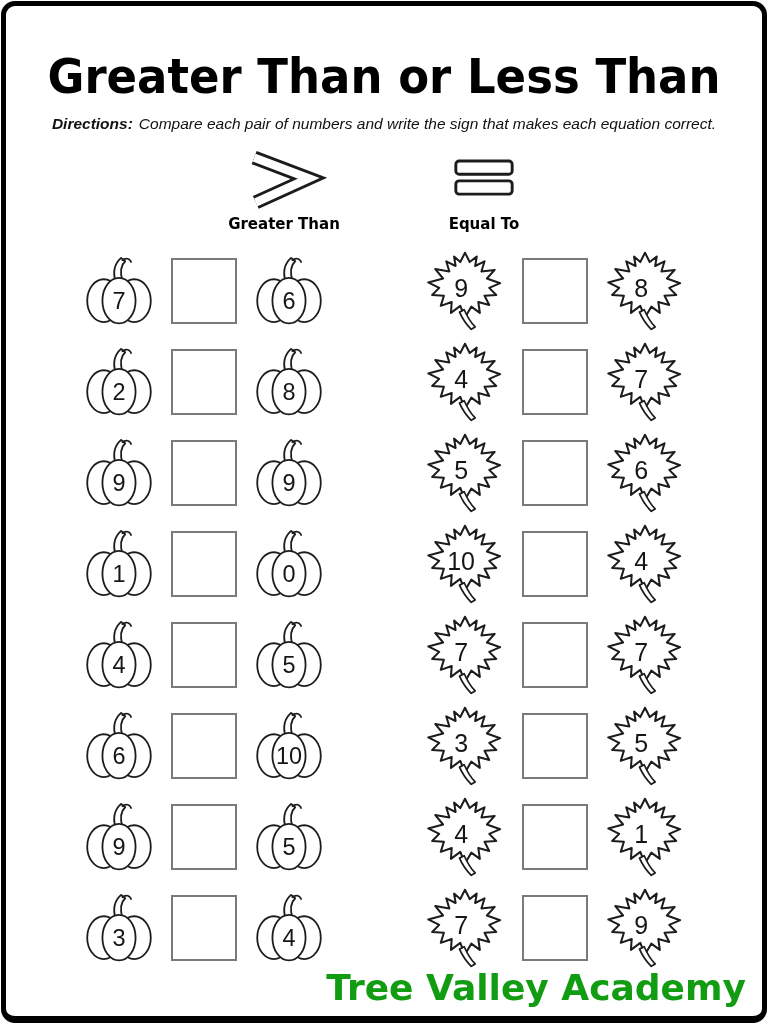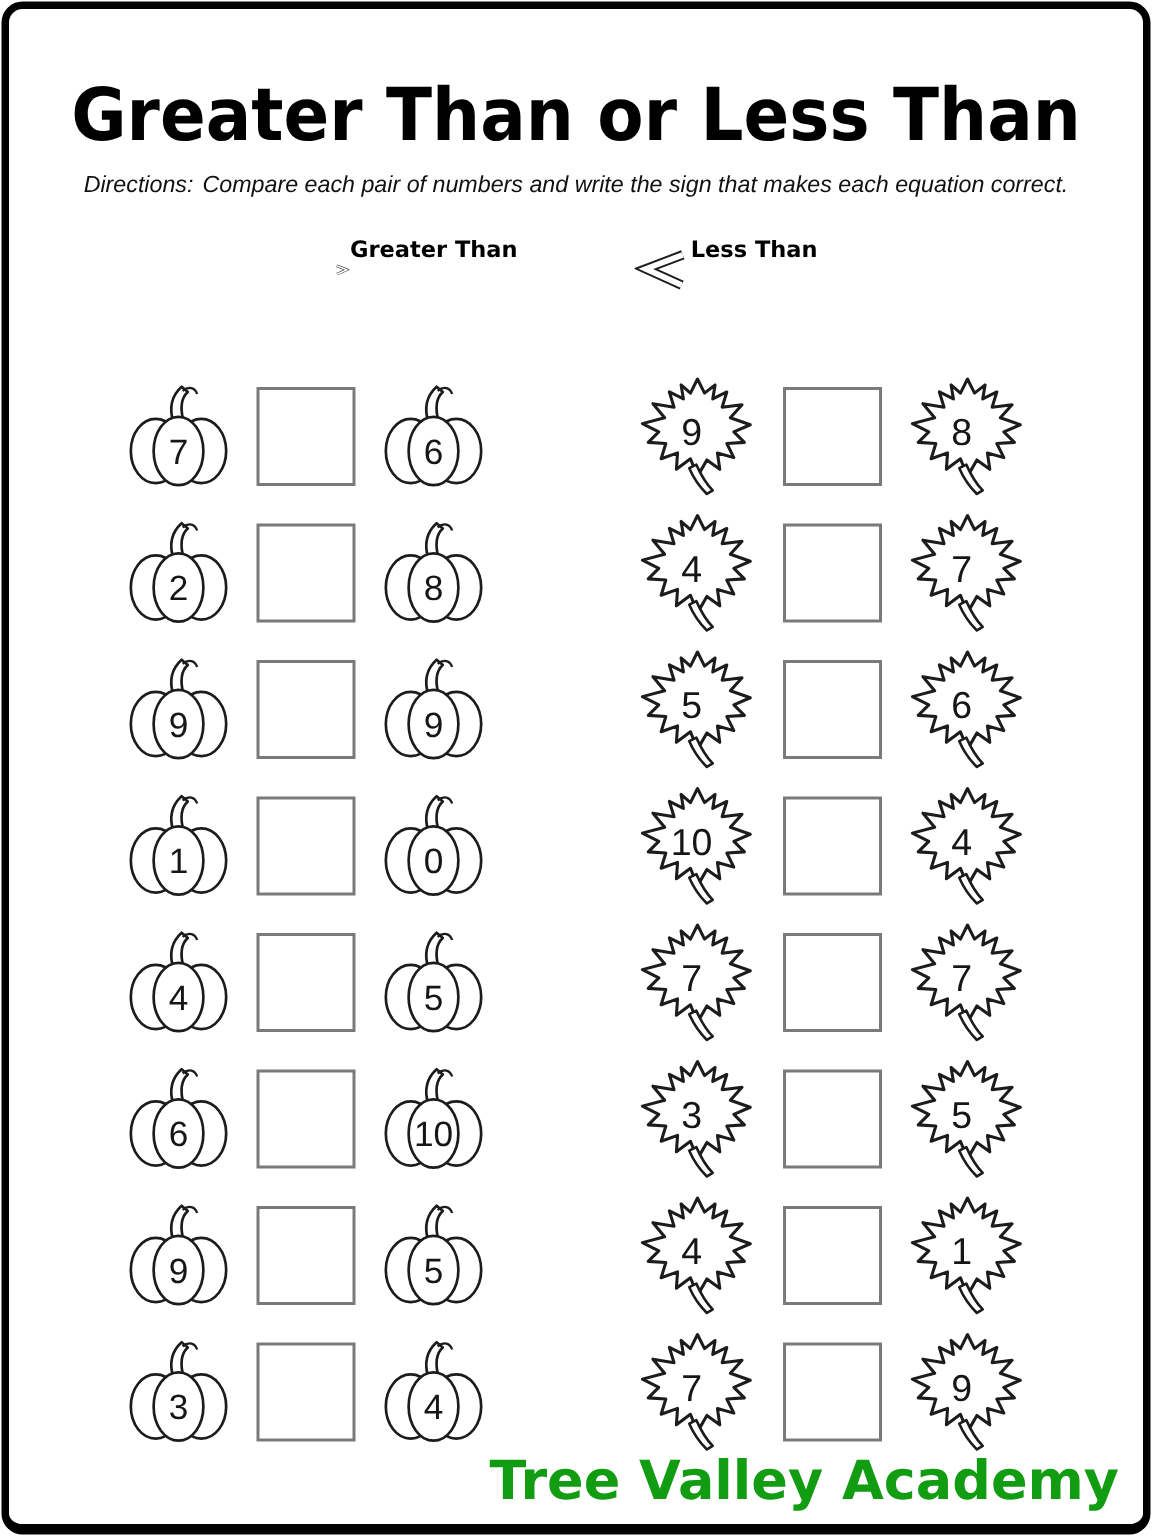--- a/index.html
+++ b/index.html
@@ -27,32 +27,33 @@
     color: #000;
     transform: scaleY(1.08);
   }
   .directions {
     margin-top: 12px;
     text-align: center;
     font-size: 15.5px;
     font-style: italic;
     color: #111;
   }
-  .directions .dir-label { font-weight: normal; margin-right: 6px; }
+  .directions .dir-label { font-weight: bold; margin-right: 6px; }
   .legend {
     margin-top: 18px;
     display: flex;
     justify-content: center;
     align-items: flex-start;
     gap: 78px;
   }
   .legend-item {
     width: 122px;
     display: flex;
-    align-items: flex-start;
+    flex-direction: column;
+    align-items: center;
   }
   .legend-item svg { width: 104px; height: 58px; }
   .legend-label {
     margin-top: 6px;
     font-family: "DejaVu Sans", sans-serif;
     font-weight: 700;
     font-size: 15px;
     color: #000;
     white-space: nowrap;
   }
@@ -111,24 +112,24 @@
   <div class="legend">
     <div class="legend-item">
       <svg viewBox="0 0 100 70">
         <polyline points="14,8 80,33 16,62" fill="none" stroke="#1c1c1c" stroke-width="17" stroke-linejoin="miter"></polyline>
         <polyline points="14,8 80,33 16,62" fill="none" stroke="#ffffff" stroke-width="10" stroke-linejoin="miter"></polyline>
       </svg>
       <div class="legend-label">Greater Than</div>
     </div>
     <div class="legend-item">
       <svg viewBox="0 0 100 70">
-        <polyline points="86,8 20,33 84,62" fill="none" stroke="#1c1c1c" stroke-width="17" stroke-linejoin="miter"></polyline>
-        <polyline points="86,8 20,33 84,62" fill="none" stroke="#ffffff" stroke-width="10" stroke-linejoin="miter"></polyline>
+        <rect x="16" y="12" width="68" height="16" rx="4" class="ink" stroke-width="3.5"></rect>
+        <rect x="16" y="36" width="68" height="16" rx="4" class="ink" stroke-width="3.5"></rect>
       </svg>
-      <div class="legend-label">Less Than</div>
+      <div class="legend-label">Equal To</div>
     </div>
   </div>
 
   <div class="worksheet">
     <div class="column column-pumpkins" id="pumpkin-column">
   <div class="row">
     <svg class="shape" viewBox="0 0 110 104">
       <g stroke-width="2.6" stroke-linejoin="round">
         <path class="ink" d="M50,38 C46,25 48,13 58,4 L64,9 C56,16 57,27 60,38 Z"></path>
         <path d="M59,8 C65,3 71,5 73,11" fill="none" stroke="#1c1c1c" stroke-width="2.2"></path>

